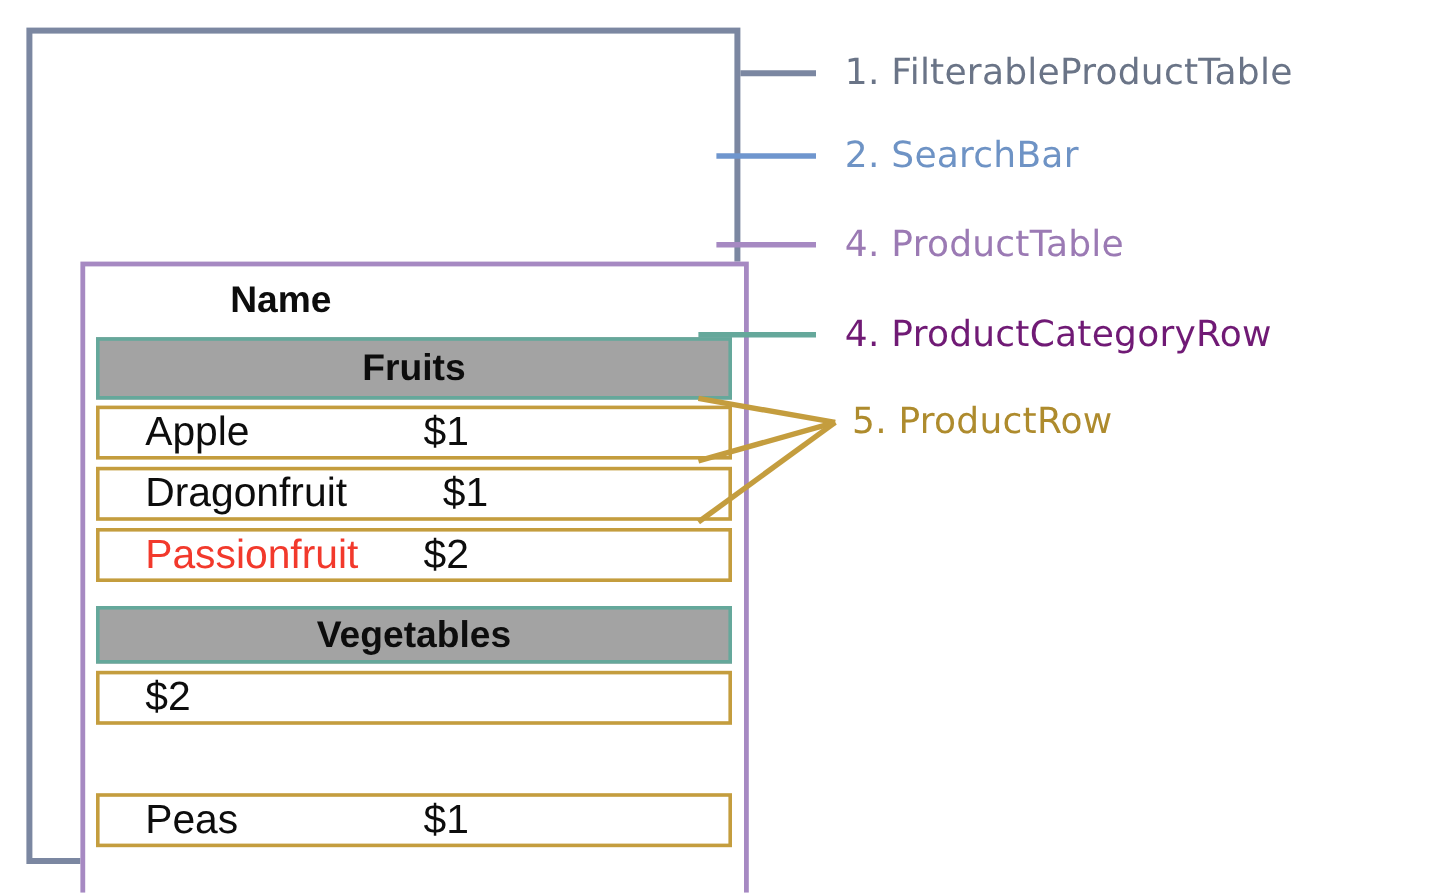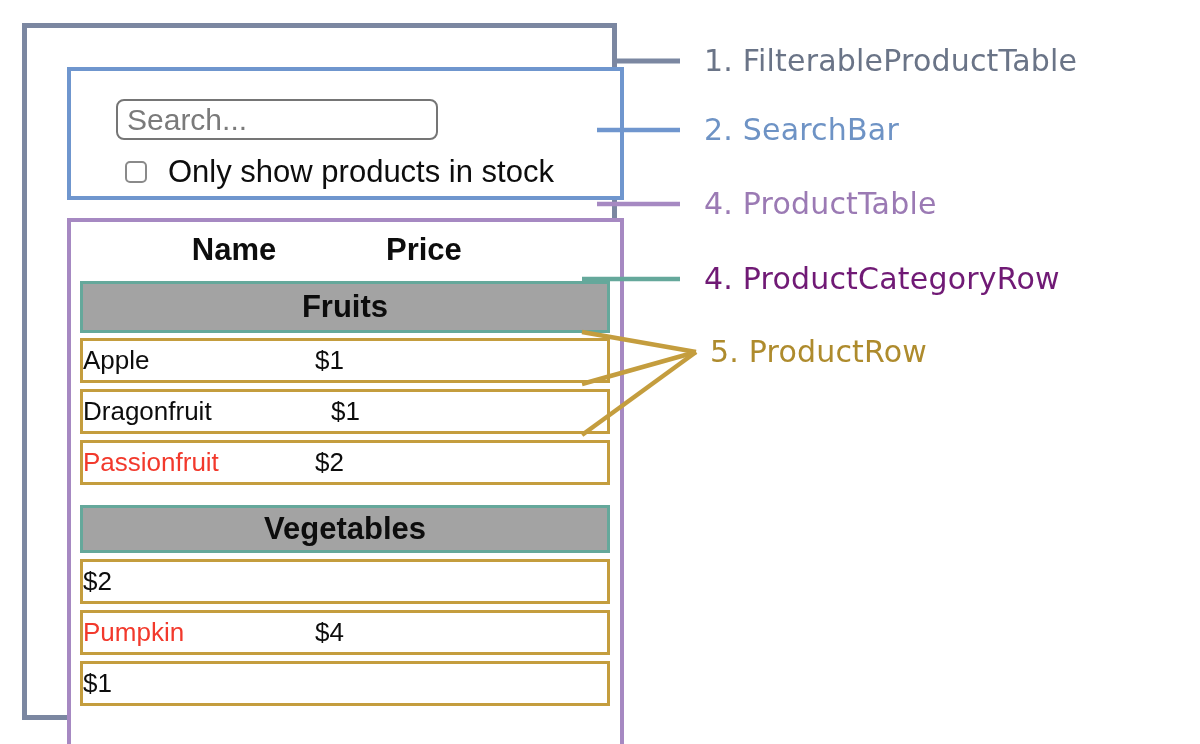--- a/index.html
+++ b/index.html
@@ -24,21 +24,21 @@
 
   
   .t-row{position:absolute;left:9px;width:530px;box-sizing:border-box;}
   .header-row{top:6px;height:44px;display:grid;grid-template-columns:232px auto;padding-left:38px;
               align-items:center;}
   .header-name{text-align:center;font-weight:bold;font-size:31px;color:#0d0d0d;}
   .header-price{text-align:left;padding-left:36px;font-weight:bold;font-size:31px;color:#0d0d0d;}
   .category-row{border:3px solid #65a89b;display:flex;align-items:center;justify-content:center;
                 font-weight:bold;font-size:31px;color:#0d0d0d;background:#a3a3a3;}
   .product-row{border:3px solid #c49d3e;display:grid;grid-template-columns:232px auto;
-               align-items:center;font-size:26px;color:#0d0d0d;background:#fff;height:45px;}
+               padding-left:38px;align-items:center;font-size:34px;color:#0d0d0d;background:#fff;height:45px;}
   .cat-fruits{top:59px;height:52px;}
   .row-apple{top:116px;}
   .row-dragonfruit{top:167px;gap:16px;}
   .row-passionfruit{top:218px;}
   .cat-vegetables{top:283px;height:48px;}
   .row-spinach{top:337px;}
   .row-pumpkin{top:388px;}
   .row-peas{top:439px;}
   .oos{color:#f2392c;}
 
@@ -54,33 +54,25 @@
   .legend-4{top:259px;color:#701a75;}
   .legend-5{top:332px;left:710px;color:#ae8b2d;}
 </style>
 </head>
 <body>
 
 <div class="canvas">
 
   <div class="box outer-box">
 
-    <div class="box searchbar-box">
-      <input class="search-input" type="text" placeholder="Search..." style="">
-      <div class="checkbox-row">
-        <span class="checkbox"></span>
-        <span class="checkbox-label">Only show products in stock</span>
-      </div>
-    </div>
 
     <div class="box producttable-box">
 
       <div class="t-row header-row">
         <span class="header-name">Name</span>
-        <span class="header-price">Price</span>
       </div>
 
       <div class="t-row category-row cat-fruits">
         <span>Fruits</span>
       </div>
 
       <div class="t-row product-row row-apple">
         <span class="cell-name">Apple</span>
         <span class="cell-price">$1</span>
       </div>
@@ -96,26 +88,23 @@
       </div>
 
       <div class="t-row category-row cat-vegetables">
         <span>Vegetables</span>
       </div>
 
       <div class="t-row product-row row-spinach">
         <span class="cell-price">$2</span>
       </div>
 
-      <div class="t-row product-row row-pumpkin">
-        <span class="cell-name oos">Pumpkin</span>
-        <span class="cell-price">$4</span>
-      </div>
 
       <div class="t-row product-row row-peas">
+        <span class="cell-name">Peas</span>
         <span class="cell-price">$1</span>
       </div>
 
     </div>
   </div>
 
   <svg class="wires" viewBox="0 0 1200 744">
     <line x1="617" y1="61" x2="680" y2="61" stroke-width="5" stroke="#7b87a1"></line>
     <line x1="597" y1="130" x2="680" y2="130" stroke-width="4.5" stroke="#6f96ce"></line>
     <line x1="597" y1="204" x2="680" y2="204" stroke-width="4.5" stroke="#a689c2"></line>

